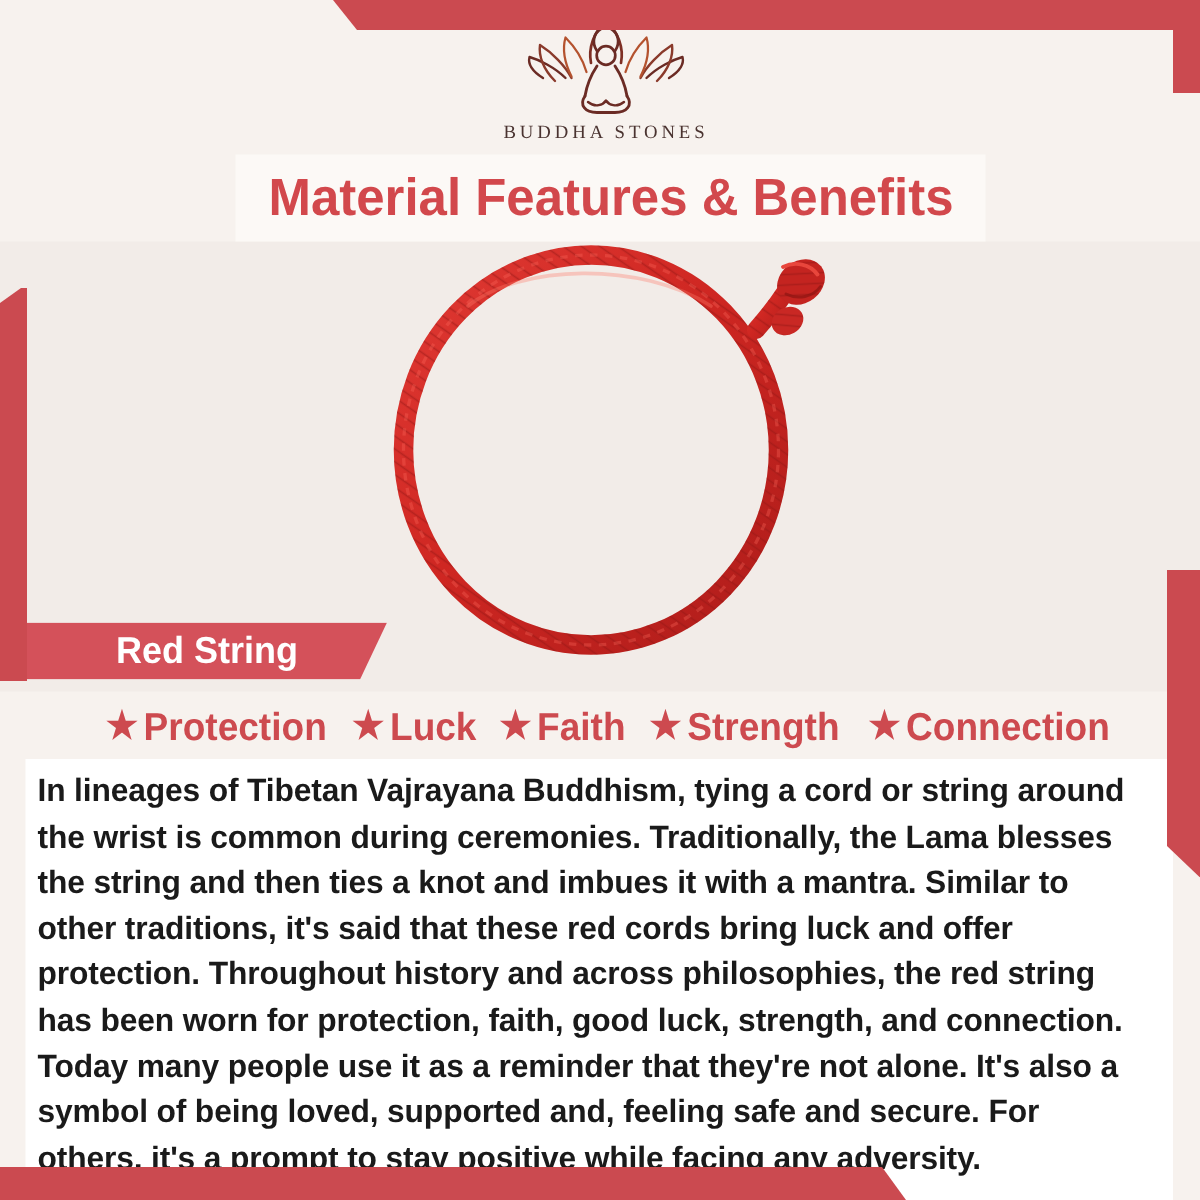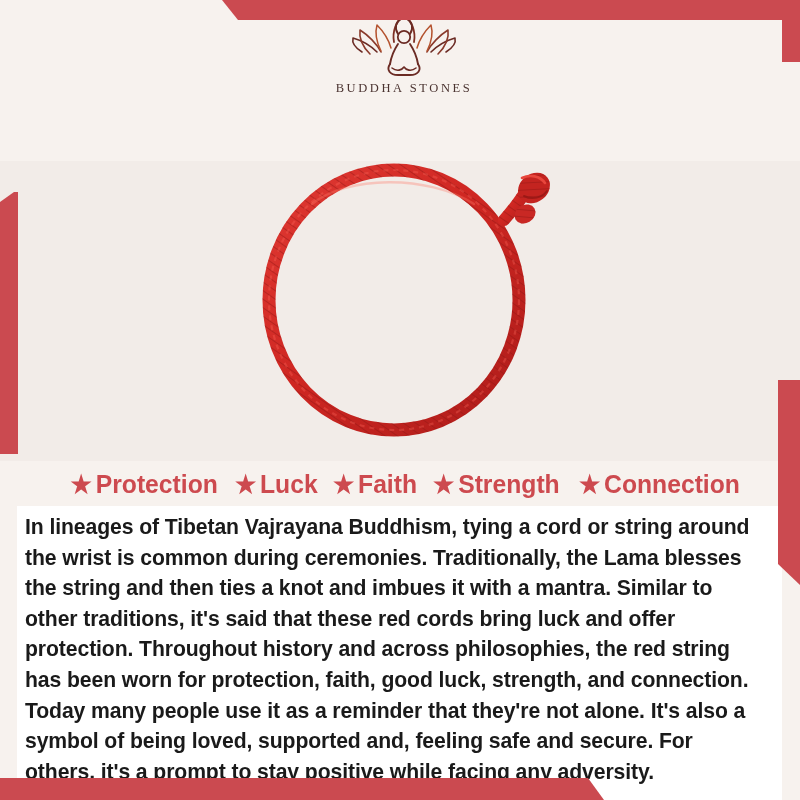--- a/index.html
+++ b/index.html
@@ -231,20 +231,23 @@
           <path d="M62 32 C 66 38, 69 46, 70 52" stroke="#6b2b24" stroke-width="1.9"></path>
 
           <path d="M42 52 C 38 58, 42 63, 50 63 L 62 63 C 70 63, 74 58, 70 52" stroke="#6b2b24" stroke-width="1.9"></path>
           <path d="M44 56 C 49 60, 54 58, 56 55 C 58 58, 63 60, 68 56" stroke="#6b2b24" stroke-width="1.6"></path>
         </g>
       </svg>
     </span>
     <span class="logo-wordmark">BUDDHA STONES</span>
   </div>
 
+  <div class="title-band">
+    <span class="title-text">Material Features &amp; Benefits</span>
+  </div>
 
   <div class="photo-area">
     <span class="bracelet-svg">
       <svg viewBox="0 0 320 290" width="320" height="290" xmlns="http://www.w3.org/2000/svg">
         <defs>
           <linearGradient id="cordg" x1="0" y1="0" x2="1" y2="1">
             <stop offset="0%" stop-color="#e03a34"></stop>
             <stop offset="45%" stop-color="#cf2722"></stop>
             <stop offset="100%" stop-color="#ad1c1a"></stop>
           </linearGradient>
@@ -271,20 +274,23 @@
         <g>
           <ellipse cx="283" cy="62" rx="11" ry="9" transform="rotate(-30 283 62)" fill="#c92824"></ellipse>
           <ellipse cx="283" cy="62" rx="11" ry="9" transform="rotate(-30 283 62)" fill="url(#braid)"></ellipse>
         </g>
 
         <path d="M70 52 C 105 24, 185 22, 232 52" fill="none" stroke="#ff7a6b" stroke-width="2.4" opacity="0.35" stroke-linecap="round"></path>
       </svg>
     </span>
   </div>
 
+  <div class="ribbon">
+    <span class="ribbon-text">Red String</span>
+  </div>
 
   <div class="benefits">
     <span class="benefit">
       <span class="star">★</span>
       <span>Protection</span>
     </span>
     <span class="benefit">
       <span class="star">★</span>
       <span>Luck</span>
     </span>

